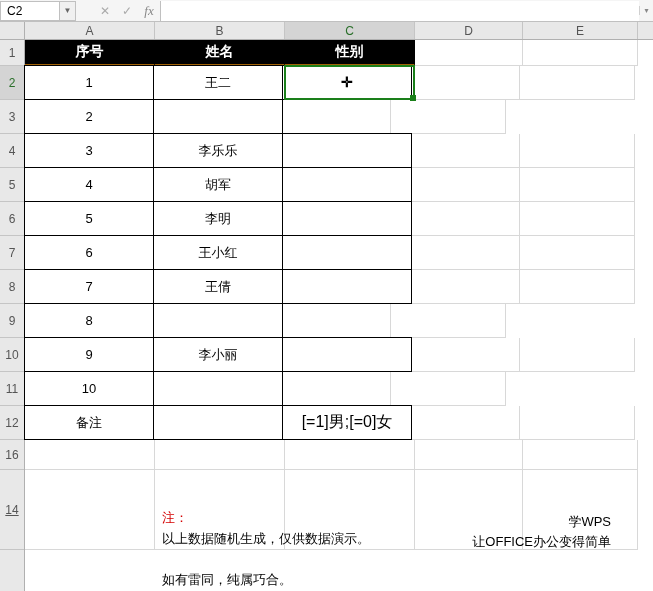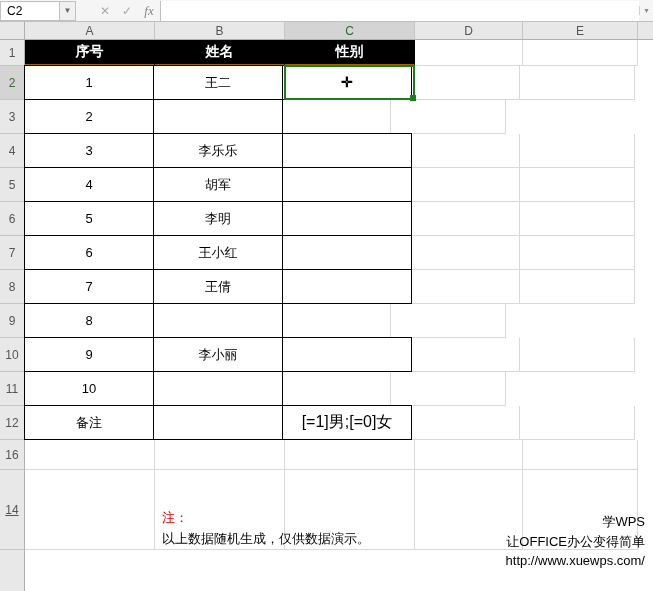--- a/index.html
+++ b/index.html
@@ -332,21 +332,21 @@
     <div class="selected-outline" style="left:259px; top:25px; width:131px; height:35px;">
       <div class="fill-handle"></div>
     </div>
     <div style="position:absolute; left:316px; top:33px; z-index:6;">
       <span class="cursor-cross">✛</span>
     </div>
 
     <div class="note-box" style="left:135px; top:466px; width:260px;">
       <span class="red">注：</span><br>
       <span>以上数据随机生成，仅供数据演示。</span><br><br>
-    </div>
-
-    <div class="footer-text" style="left:410px; top:472px; width:210px;">
+      <span>如有雷同，纯属巧合。</span>
+    </div>
+
+    <div class="footer-text" style="left:376px; top:472px; width:210px;">
       <span>学WPS</span><br>
       <span>让OFFICE办公变得简单</span><br>
-      <span>http://www.xuewps.com/</span>
     </div>
   </div>
 </div>
 
 </body></html>

